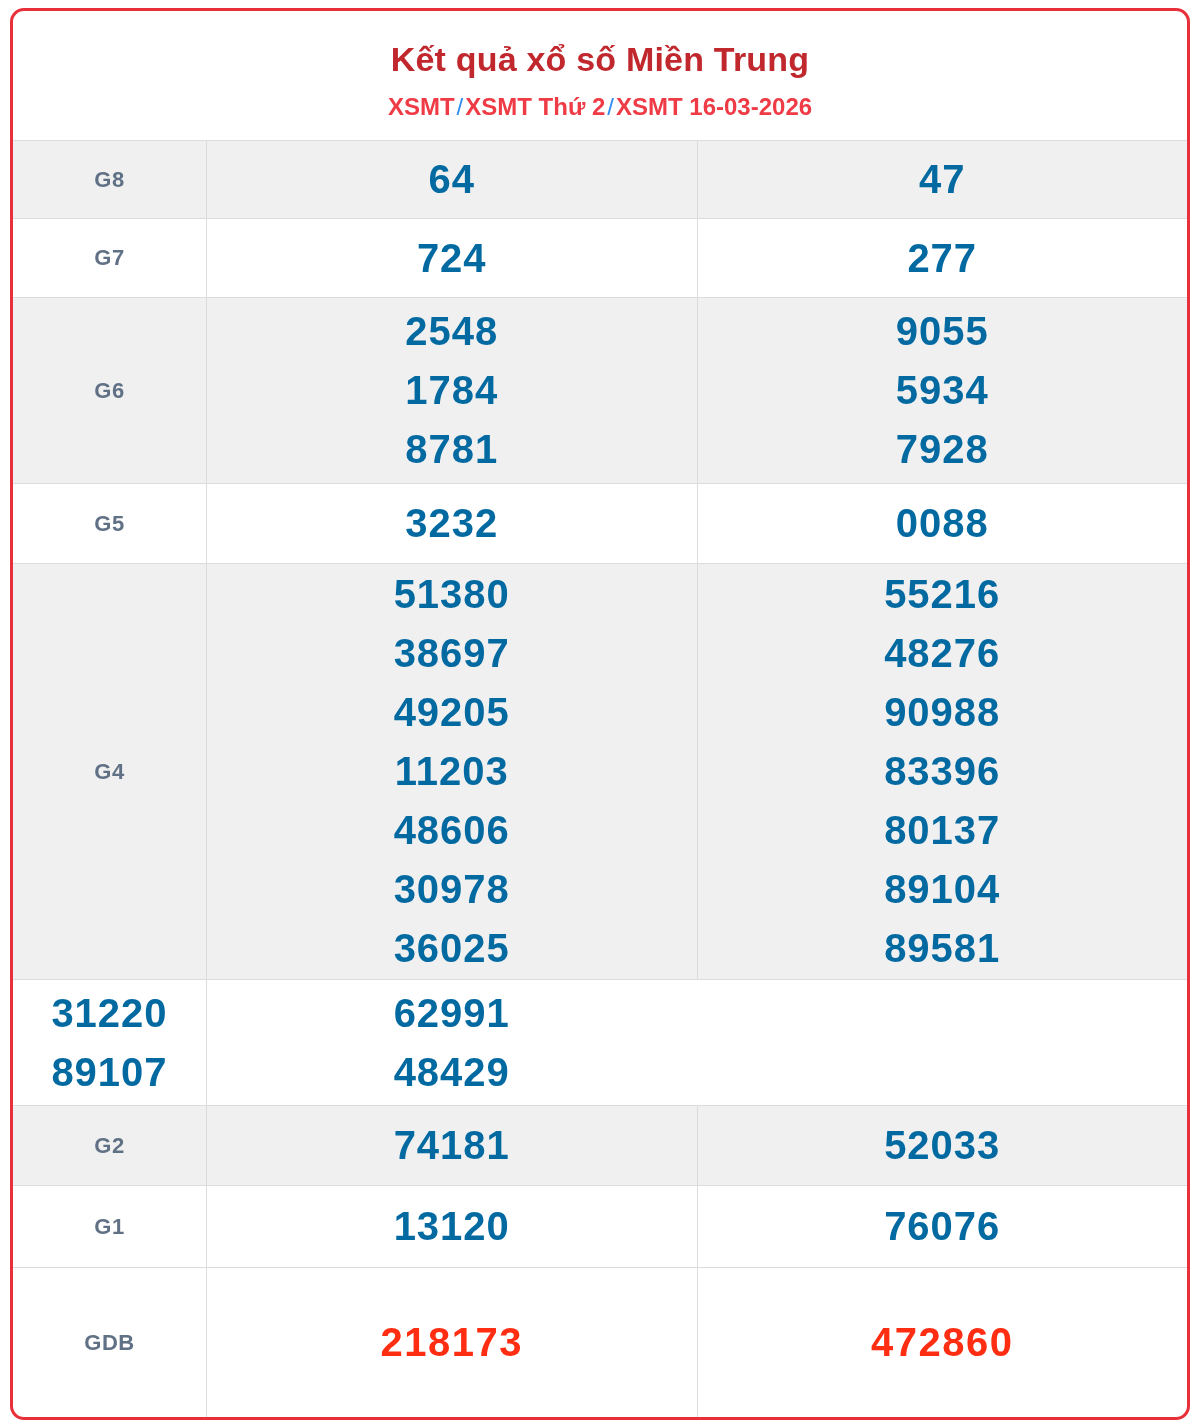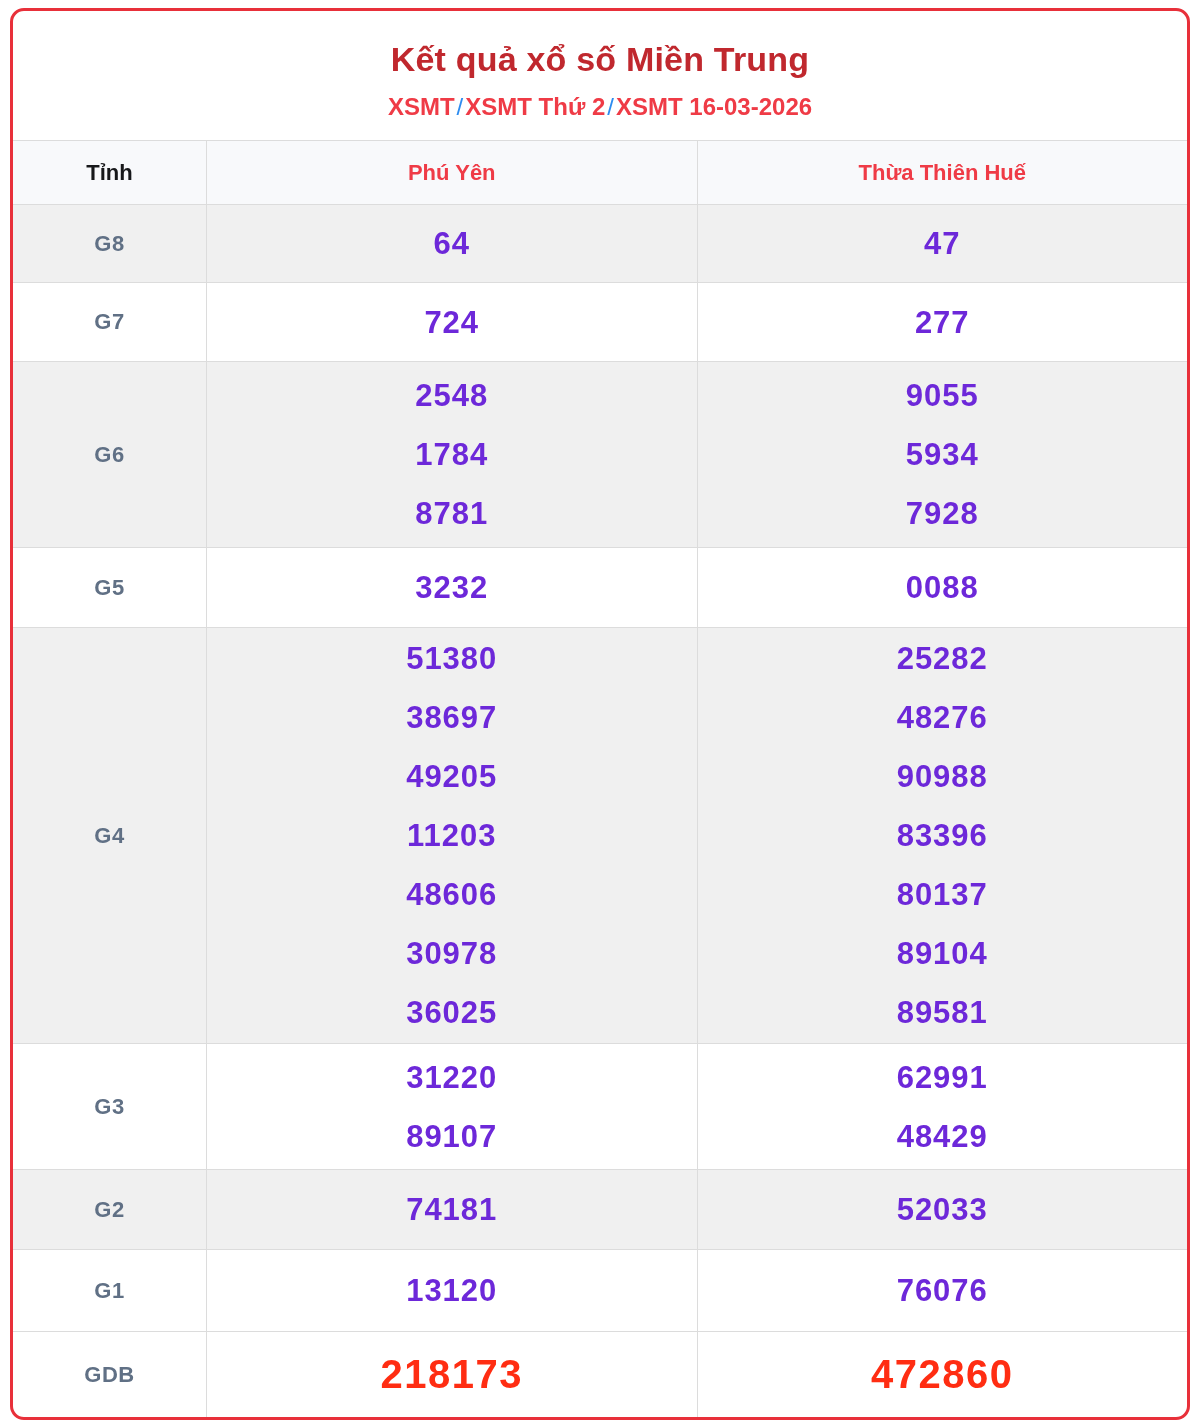--- a/index.html
+++ b/index.html
@@ -65,23 +65,23 @@
   .th-col a { color: #ef3b46; text-decoration: none; cursor: pointer; }
 
   .striped { background: #f0f0f0; }
   .prize-label {
     font-size: 22px;
     font-weight: 600;
     color: #607085;
     letter-spacing: 0.5px;
   }
   .num {
-    font-size: 31px;
+    font-size: 40px;
     font-weight: 700;
-    color: #6d28d9;
+    color: #0369a1;
     line-height: 59px;
     letter-spacing: 1px;
   }
   .row-g8  { min-height: 78px; }
   .row-g7  { min-height: 79px; }
   .row-g6  { min-height: 186px; }
   .row-g5  { min-height: 80px; }
   .row-g4  { min-height: 416px; }
   .row-g3  { min-height: 126px; }
   .row-g2  { min-height: 80px; }
@@ -104,29 +104,20 @@
       <a>XSMT</a>
       <span class="sep">/</span>
       <a>XSMT Thứ 2</a>
       <span class="sep">/</span>
       <a>XSMT 16-03-2026</a>
     </div>
   </div>
 
   <div class="result-table">
 
-    <div class="tr thead">
-      <div class="th-province">Tỉnh</div>
-      <div class="th-col">
-        <a>Phú Yên</a>
-      </div>
-      <div class="th-col">
-        <a>Thừa Thiên Huế</a>
-      </div>
-    </div>
 
     <div class="tr striped row-g8">
       <div class="prize-label">G8</div>
       <div>
         <div class="num">64</div>
       </div>
       <div>
         <div class="num">47</div>
       </div>
     </div>
@@ -170,32 +161,31 @@
       <div>
         <div class="num">51380</div>
         <div class="num">38697</div>
         <div class="num">49205</div>
         <div class="num">11203</div>
         <div class="num">48606</div>
         <div class="num">30978</div>
         <div class="num">36025</div>
       </div>
       <div>
-        <div class="num">25282</div>
+        <div class="num">55216</div>
         <div class="num">48276</div>
         <div class="num">90988</div>
         <div class="num">83396</div>
         <div class="num">80137</div>
         <div class="num">89104</div>
         <div class="num">89581</div>
       </div>
     </div>
 
     <div class="tr row-g3">
-      <div class="prize-label">G3</div>
       <div>
         <div class="num">31220</div>
         <div class="num">89107</div>
       </div>
       <div>
         <div class="num">62991</div>
         <div class="num">48429</div>
       </div>
     </div>
 

